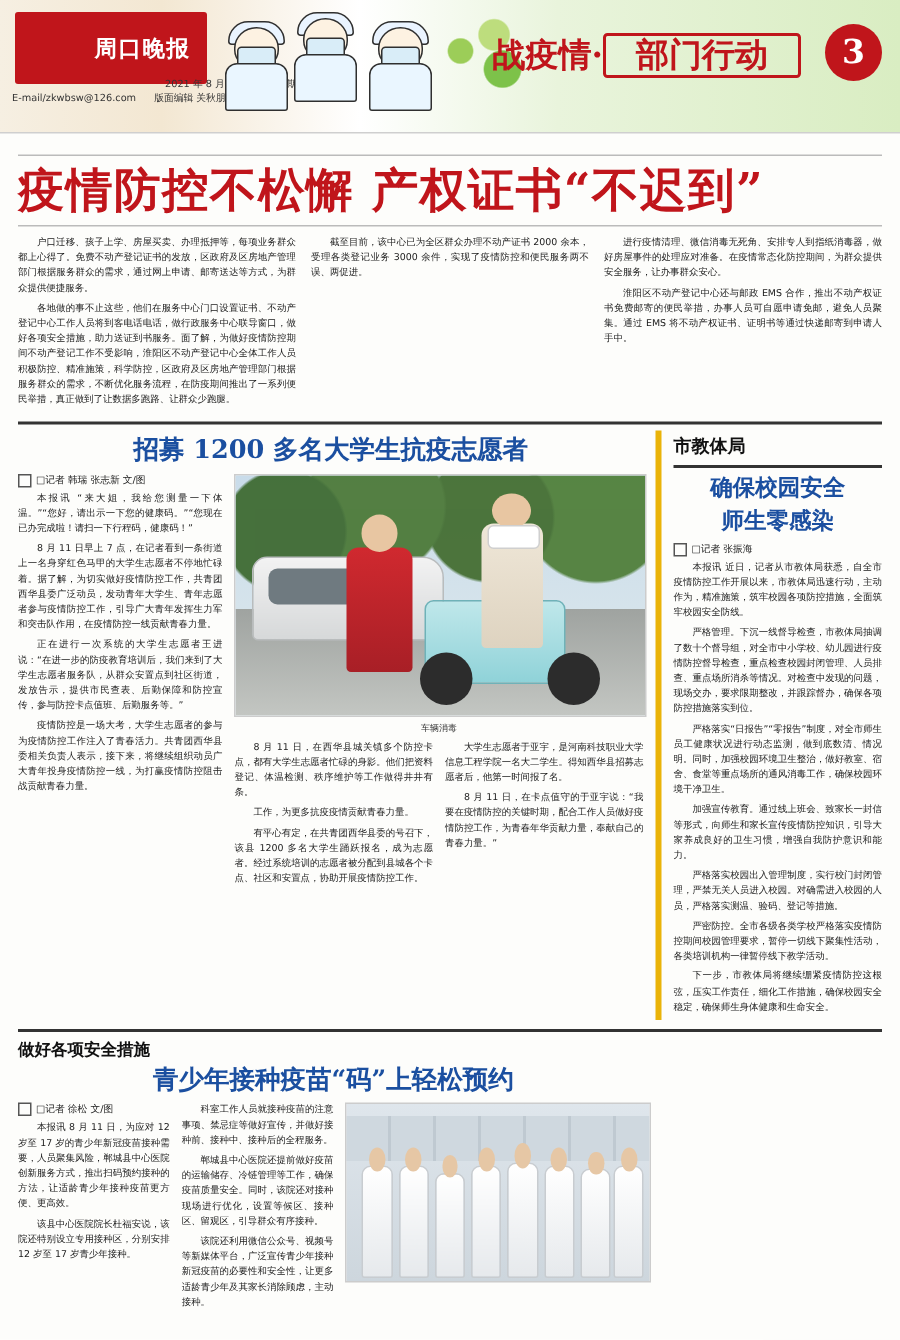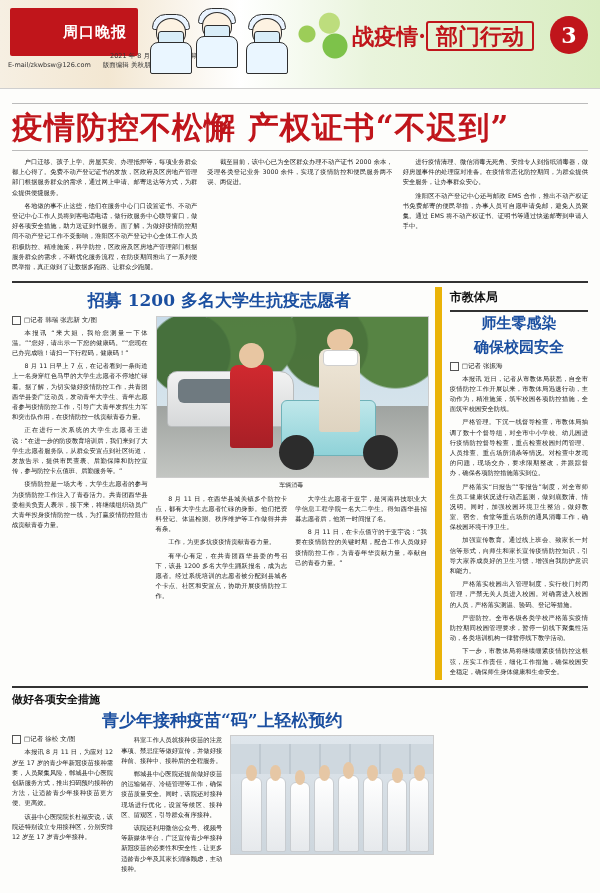--- a/index.html
+++ b/index.html
@@ -84,21 +84,21 @@
     opacity:.85;
   }
   .mast-title{
     position:absolute;right:66px;top:22px;
     font-family:"DejaVu Serif","Liberation Serif",serif;
     font-size:22px;font-weight:bold;color:#111;
     white-space:nowrap;
   }
   .mast-title .red{color:#c0151b;}
   .mast-title .boxed{
-    border:2px solid #c0151b;padding:0 8px;border-radius:3px;
+    border:2px solid #c0151b;padding:0 20px;border-radius:3px;
   }
   .page-num{
     position:absolute;right:12px;top:16px;
     width:38px;height:38px;border-radius:50%;
     background:#c0151b;color:#fff;
     display:flex;align-items:center;justify-content:center;
     font-size:22px;font-weight:bold;
     font-family:"DejaVu Serif","Liberation Serif",serif;
   }
 
@@ -228,21 +228,21 @@
   .photo2 .kid.k1{left:5%;}
   .photo2 .kid.k2{left:17%;}
   .photo2 .kid.k3{left:29%;height:58%;}
   .photo2 .kid.k4{left:41%;}
   .photo2 .kid.k5{left:53%;height:64%;}
   .photo2 .kid.k6{left:65%;}
   .photo2 .kid.k7{left:77%;height:60%;}
   .photo2 .kid.k8{left:88%;}
 
   .rightcol{
-    border-left:7px solid #eab308;padding-left:8px;
+    border-left:4px solid #eab308;padding-left:8px;
   }
   .sec-box-title{
     font-family:"DejaVu Serif","Liberation Serif",serif;
     font-size:12px;font-weight:bold;color:#111;margin:2px 0 4px 0;
   }
   .vbar{
     border-top:2px solid #333;margin:4px 0 4px 0;
   }
 </style>
 </head>
@@ -355,22 +355,22 @@
                 <p class="bt">8 月 11 日，在卡点值守的于亚宇说：“我要在疫情防控的关键时期，配合工作人员做好疫情防控工作，为青春年华贡献力量，奉献自己的青春力量。”</p>
               </div>
             </div>
           </div>
         </div>
       </div>
 
       <div style="flex:1;" class="rightcol">
         <div class="sec-box-title">市教体局</div>
         <div class="vbar"></div>
+        <div class="headline-blue small">确保校园安全</div>
         <div class="headline-blue small" style="margin-top:-2px;">师生零感染</div>
-        <div class="headline-blue small">确保校园安全</div>
         <div class="byline">
           <span class="bbox"></span>
           <span>□记者 张振海</span>
         </div>
         <p class="bt">本报讯 近日，记者从市教体局获悉，自全市疫情防控工作开展以来，市教体局迅速行动，主动作为，精准施策，筑牢校园各项防控措施，全面筑牢校园安全防线。</p>
         <p class="bt">严格管理。下沉一线督导检查，市教体局抽调了数十个督导组，对全市中小学校、幼儿园进行疫情防控督导检查，重点检查校园封闭管理、人员排查、重点场所消杀等情况。对检查中发现的问题，现场交办，要求限期整改，并跟踪督办，确保各项防控措施落实到位。</p>
         <p class="bt">严格落实“日报告”“零报告”制度，对全市师生员工健康状况进行动态监测，做到底数清、情况明。同时，加强校园环境卫生整治，做好教室、宿舍、食堂等重点场所的通风消毒工作，确保校园环境干净卫生。</p>
         <p class="bt">加强宣传教育。通过线上班会、致家长一封信等形式，向师生和家长宣传疫情防控知识，引导大家养成良好的卫生习惯，增强自我防护意识和能力。</p>
         <p class="bt">严格落实校园出入管理制度，实行校门封闭管理，严禁无关人员进入校园。对确需进入校园的人员，严格落实测温、验码、登记等措施。</p>
         <p class="bt">严密防控。全市各级各类学校严格落实疫情防控期间校园管理要求，暂停一切线下聚集性活动，各类培训机构一律暂停线下教学活动。</p>

